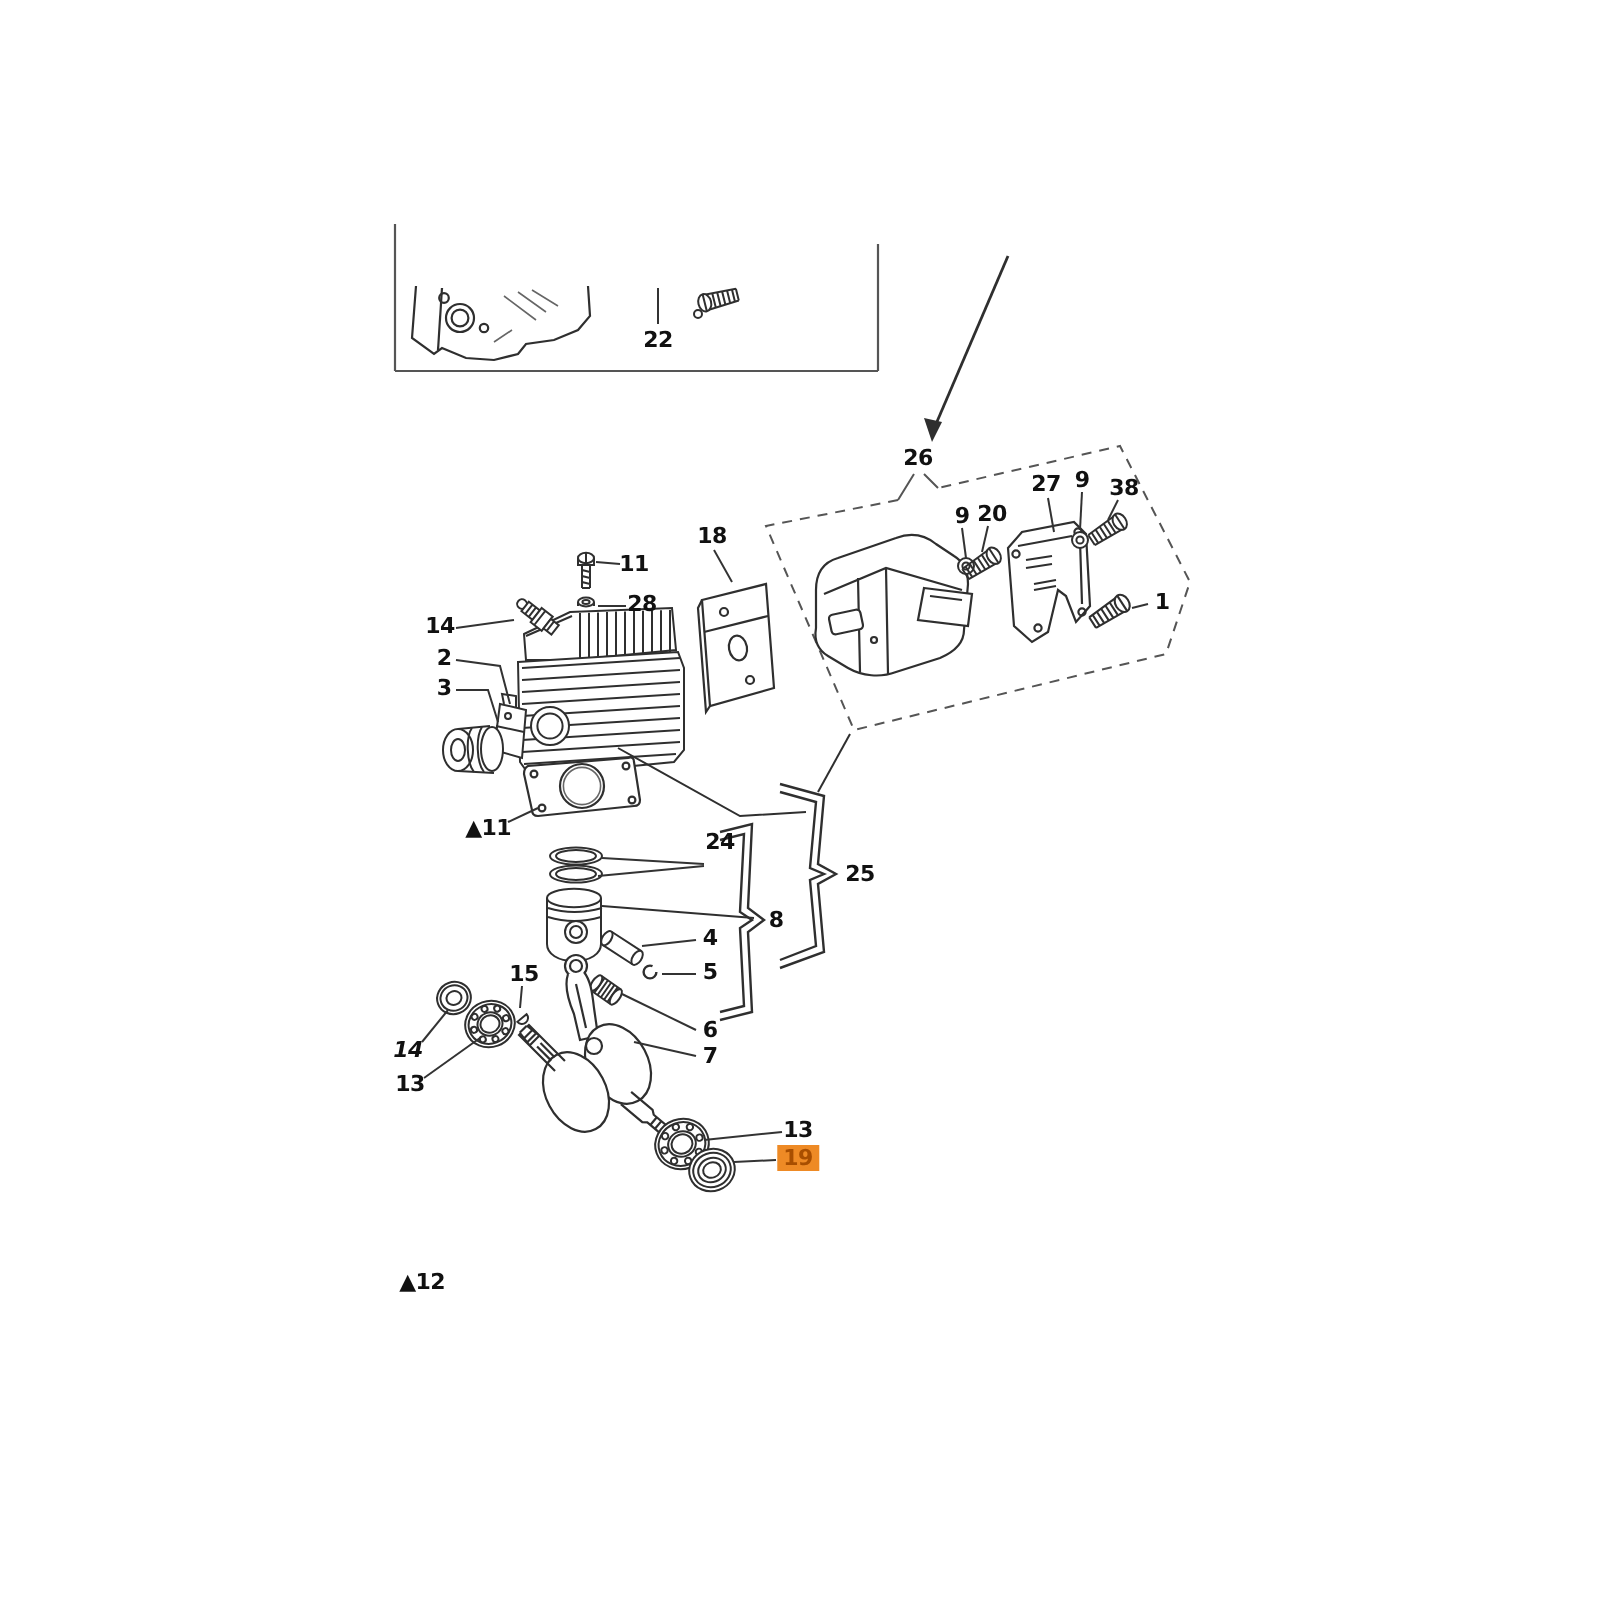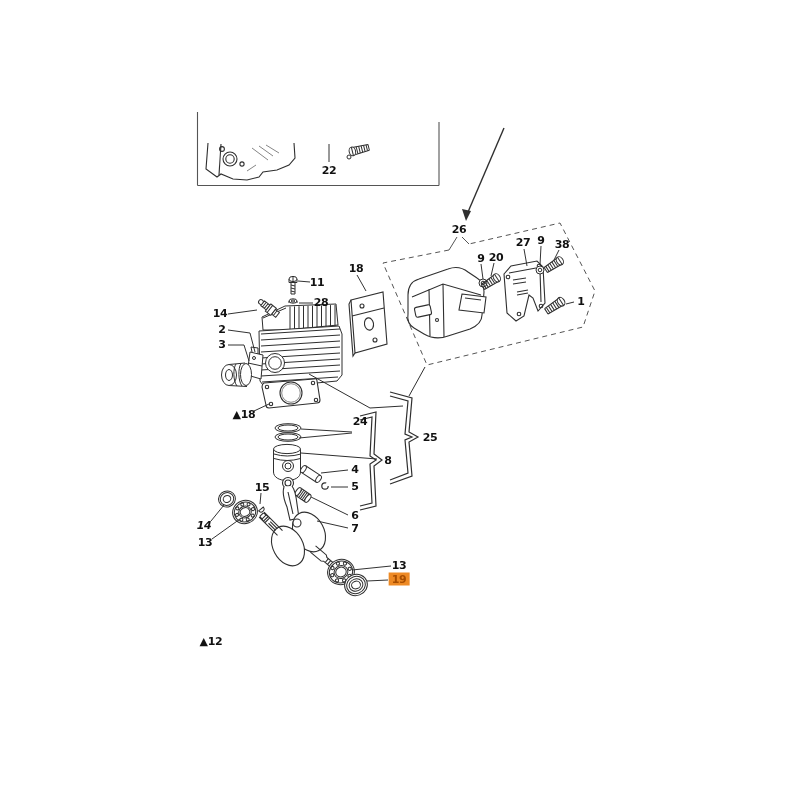--- a/index.html
+++ b/index.html
@@ -305,21 +305,21 @@
       <span class="callout" style="left: 562px; top: 244px;">38</span>
       <span class="callout" style="left: 481px; top: 258px;">9</span>
       <span class="callout" style="left: 496px; top: 257px;">20</span>
       <span class="callout" style="left: 581px; top: 301px;">1</span>
       <span class="callout" style="left: 356px; top: 268px;">18</span>
       <span class="callout" style="left: 317px; top: 282px;">11</span>
       <span class="callout" style="left: 321px; top: 302px;">28</span>
       <span class="callout" style="left: 220px; top: 313px;">14</span>
       <span class="callout" style="left: 222px; top: 329px;">2</span>
       <span class="callout" style="left: 222px; top: 344px;">3</span>
-      <span class="callout" style="left: 244px; top: 414px;">▲18</span>
+      <span class="callout" style="left: 244px; top: 414px;">▲11</span>
       <span class="callout" style="left: 360px; top: 421px;">24</span>
       <span class="callout" style="left: 430px; top: 437px;">25</span>
       <span class="callout" style="left: 388px; top: 460px;">8</span>
       <span class="callout" style="left: 355px; top: 469px;">4</span>
       <span class="callout" style="left: 355px; top: 486px;">5</span>
       <span class="callout" style="left: 262px; top: 487px; text-align: right;">15</span>
       <span class="callout" style="left: 355px; top: 515px;">6</span>
       <span class="callout" style="left: 355px; top: 528px;">7</span>
       <span class="callout" style="left: 204px; top: 525px; font-style: italic;">14</span>
       <span class="callout" style="left: 205px; top: 542px;">13</span>

